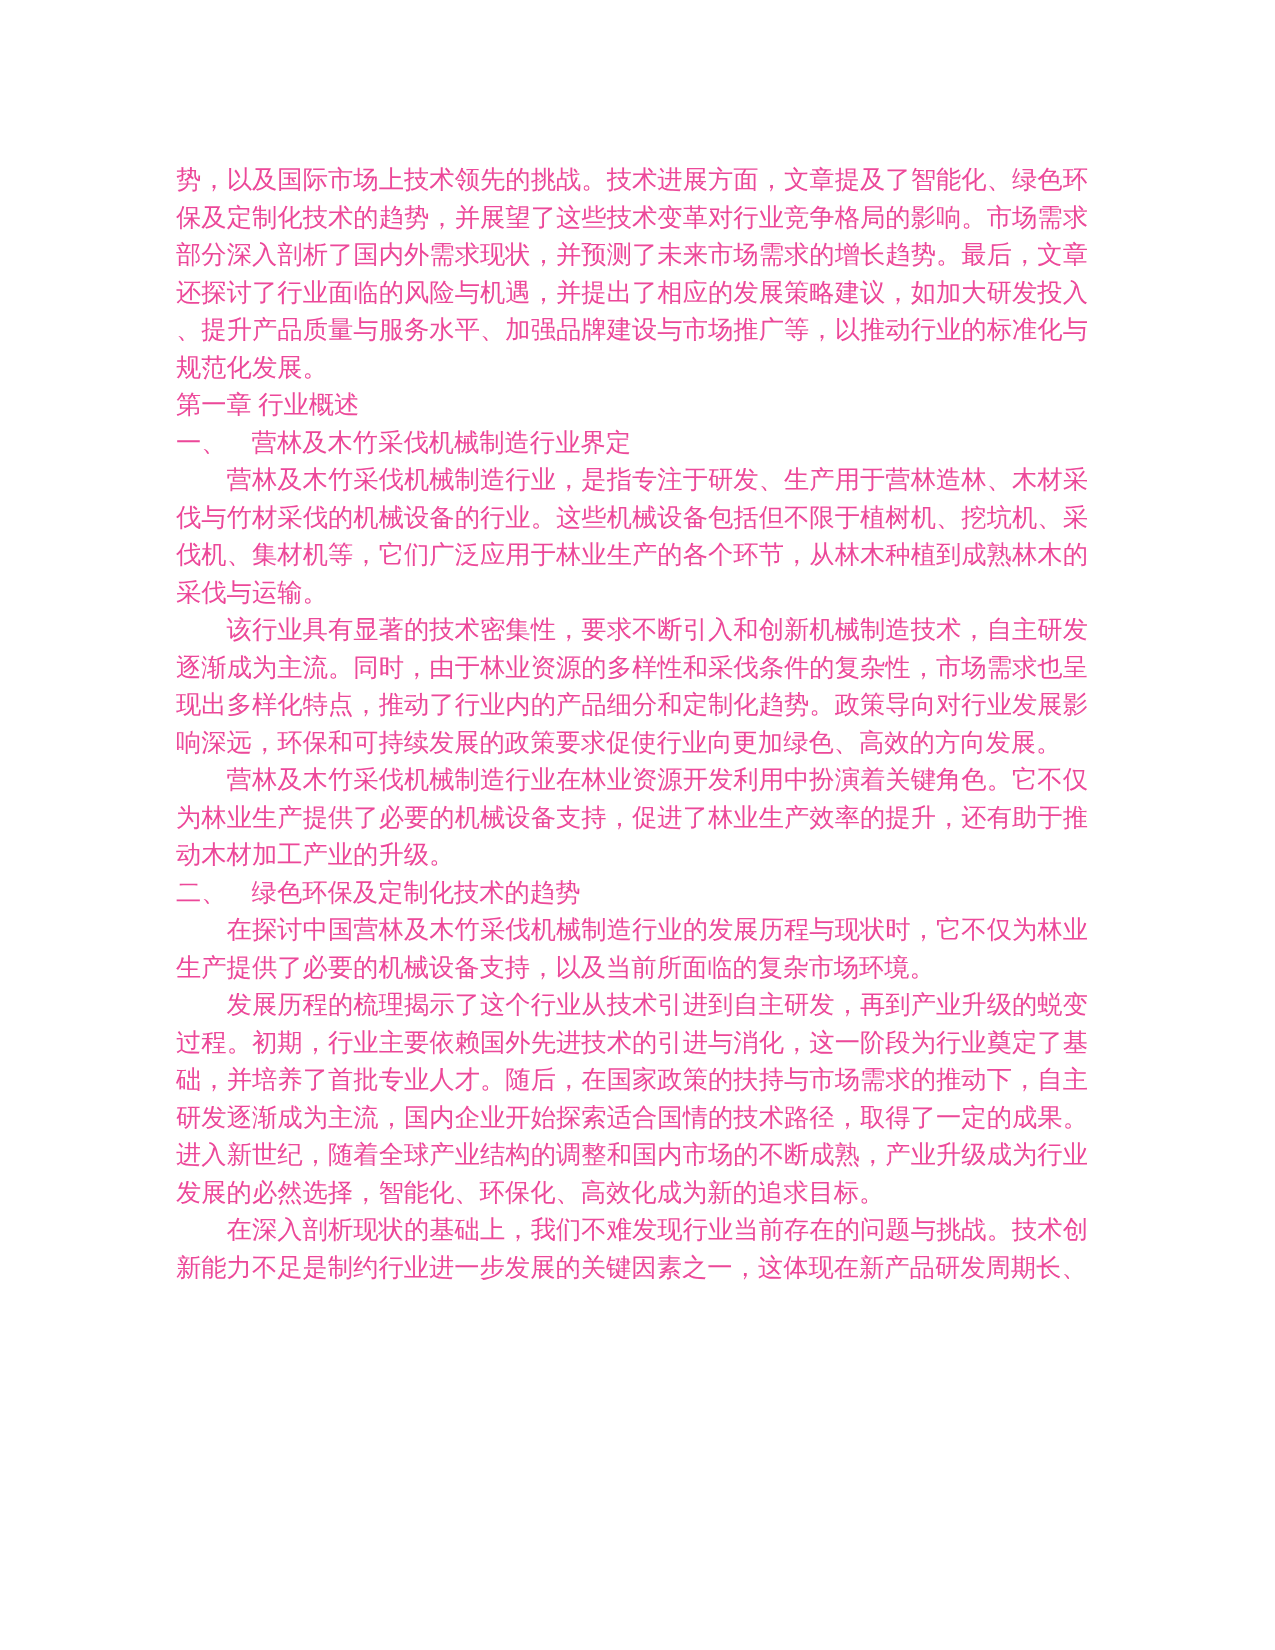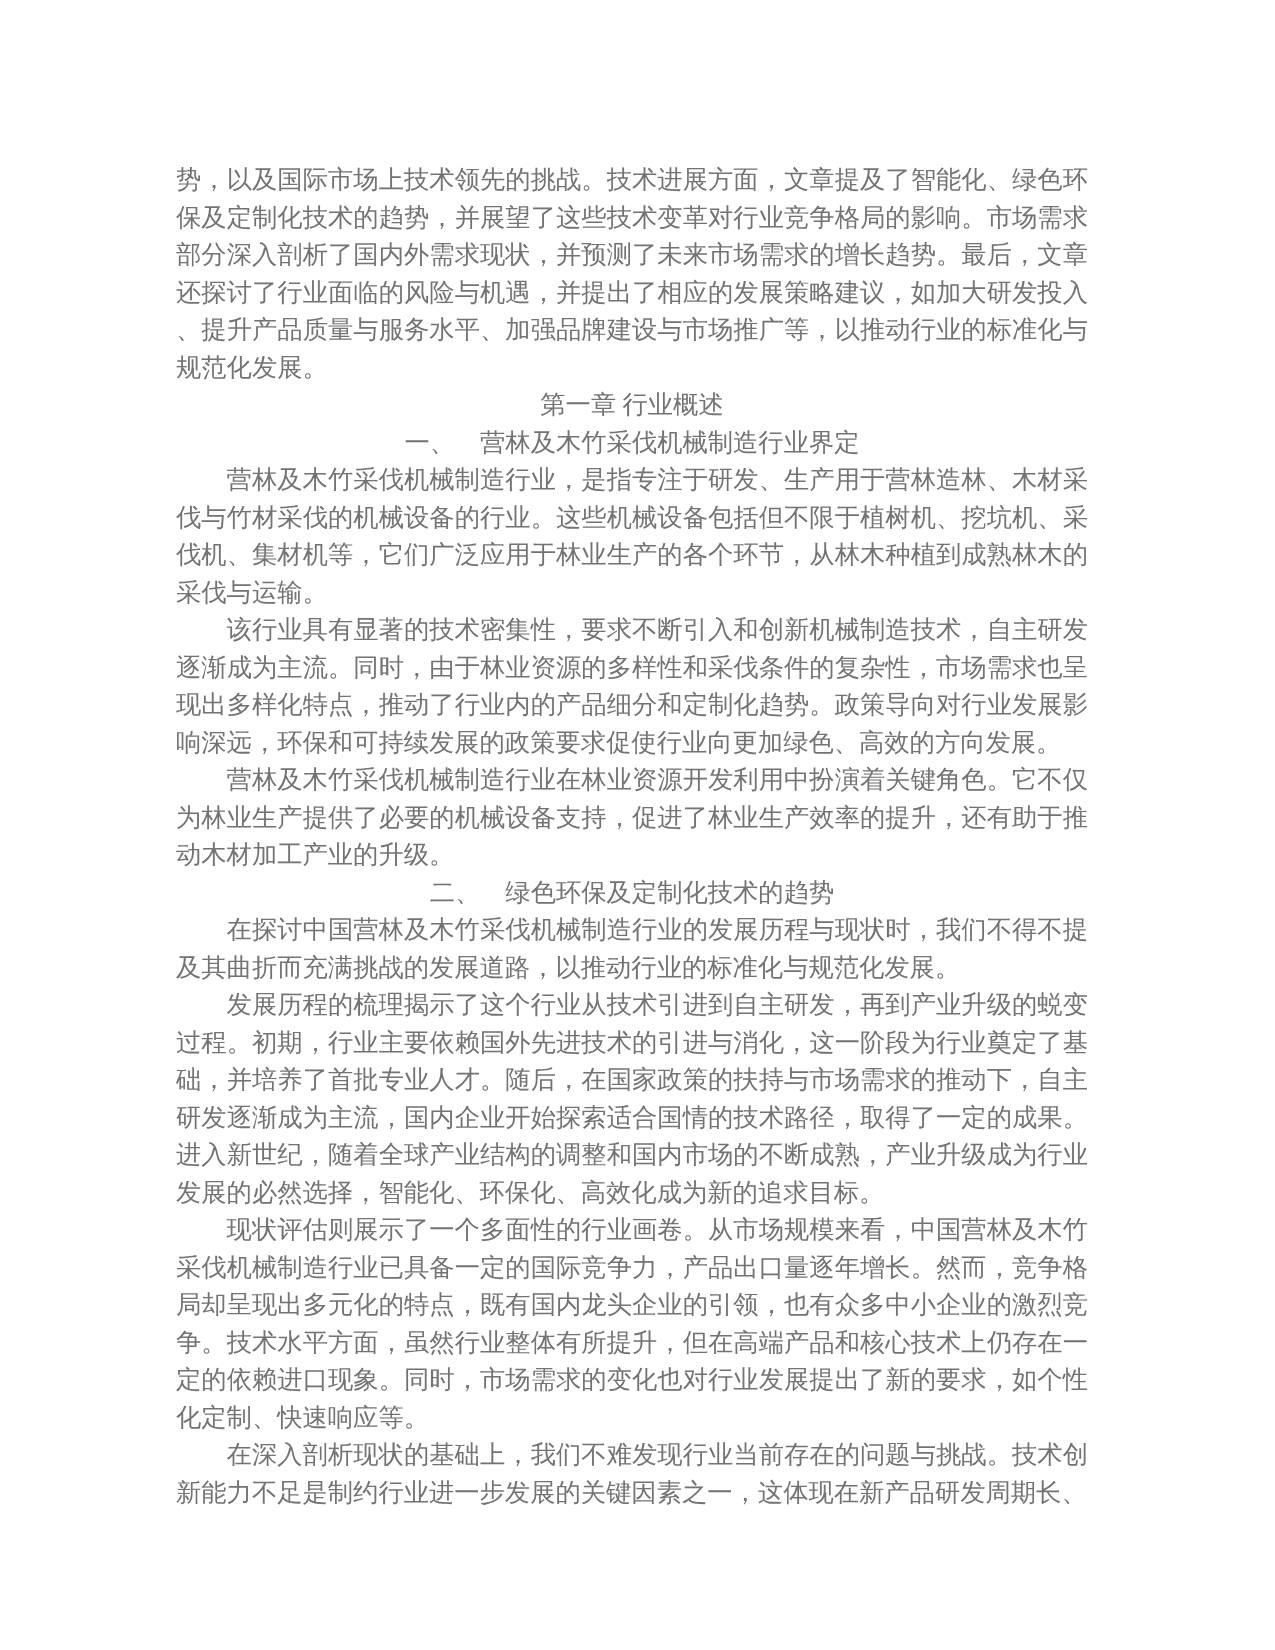--- a/index.html
+++ b/index.html
@@ -19,40 +19,40 @@
     left: 0; top: 0;
     width: 1275px;
     height: 1650px;
     background: #ffffff;
   }
   .content {
     position: absolute;
     left: 176px;
     top: 161px;
     width: 912px;
-    color: #737373;
+    color: #ec4899;
     font-size: 25.3px;
     line-height: 37.5px;
     text-align: justify;
     text-justify: inter-character;
     line-break: anywhere;
   }
   .content p {
     margin: 0;
     padding: 0;
   }
   p.body-para {
     text-indent: 2em;
   }
   p.body-para.no-indent {
     text-indent: 0;
   }
   p.heading {
     text-indent: 0;
-    text-align: center;
+    text-align: left;
   }
   .sec-num {
     display: inline-block;
     margin-right: 25px;
   }
 </style>
 </head>
 <body>
 
 <div class="page">
@@ -65,22 +65,21 @@
     <p class="heading"><span class="sec-num">一、</span><span class="sec-title">营林及木竹采伐机械制造行业界定</span></p>
 
     <p class="body-para">营林及木竹采伐机械制造行业，是指专注于研发、生产用于营林造林、木材采伐与竹材采伐的机械设备的行业。这些机械设备包括但不限于植树机、挖坑机、采伐机、集材机等，它们广泛应用于林业生产的各个环节，从林木种植到成熟林木的采伐与运输。</p>
 
     <p class="body-para">该行业具有显著的技术密集性，要求不断引入和创新机械制造技术，自主研发逐渐成为主流。同时，由于林业资源的多样性和采伐条件的复杂性，市场需求也呈现出多样化特点，推动了行业内的产品细分和定制化趋势。政策导向对行业发展影响深远，环保和可持续发展的政策要求促使行业向更加绿色、高效的方向发展。</p>
 
     <p class="body-para">营林及木竹采伐机械制造行业在林业资源开发利用中扮演着关键角色。它不仅为林业生产提供了必要的机械设备支持，促进了林业生产效率的提升，还有助于推动木材加工产业的升级。</p>
 
     <p class="heading"><span class="sec-num">二、</span><span class="sec-title">绿色环保及定制化技术的趋势</span></p>
 
-    <p class="body-para">在探讨中国营林及木竹采伐机械制造行业的发展历程与现状时，我们不得不提及其曲折而充满挑战的发展道路，以推动行业的标准化与规范化发展。</p>
+    <p class="body-para">在探讨中国营林及木竹采伐机械制造行业的发展历程与现状时，它不仅为林业生产提供了必要的机械设备支持，以及当前所面临的复杂市场环境。</p>
 
     <p class="body-para">发展历程的梳理揭示了这个行业从技术引进到自主研发，再到产业升级的蜕变过程。初期，行业主要依赖国外先进技术的引进与消化，这一阶段为行业奠定了基础，并培养了首批专业人才。随后，在国家政策的扶持与市场需求的推动下，自主研发逐渐成为主流，国内企业开始探索适合国情的技术路径，取得了一定的成果。进入新世纪，随着全球产业结构的调整和国内市场的不断成熟，产业升级成为行业发展的必然选择，智能化、环保化、高效化成为新的追求目标。</p>
 
-    <p class="body-para">现状评估则展示了一个多面性的行业画卷。从市场规模来看，中国营林及木竹采伐机械制造行业已具备一定的国际竞争力，产品出口量逐年增长。然而，竞争格局却呈现出多元化的特点，既有国内龙头企业的引领，也有众多中小企业的激烈竞争。技术水平方面，虽然行业整体有所提升，但在高端产品和核心技术上仍存在一定的依赖进口现象。同时，市场需求的变化也对行业发展提出了新的要求，如个性化定制、快速响应等。</p>
 
     <p class="body-para">在深入剖析现状的基础上，我们不难发现行业当前存在的问题与挑战。技术创新能力不足是制约行业进一步发展的关键因素之一，这体现在新产品研发周期长、</p>
 
   </div>
 </div>
 
 </body></html>

